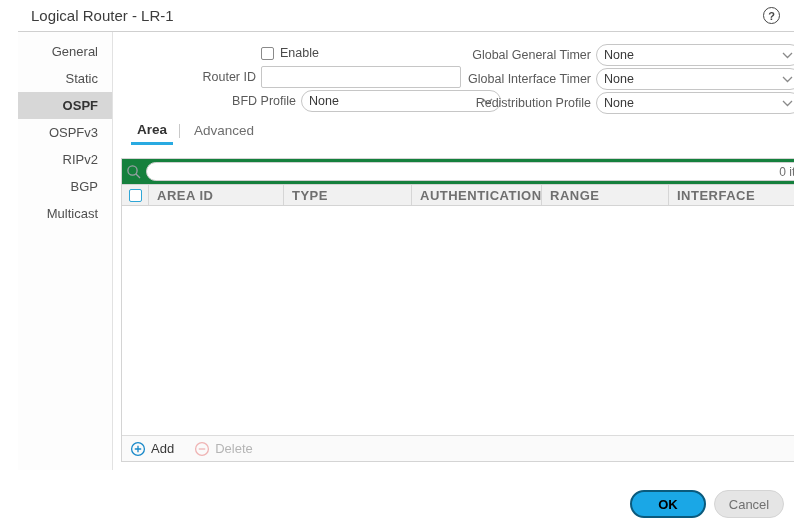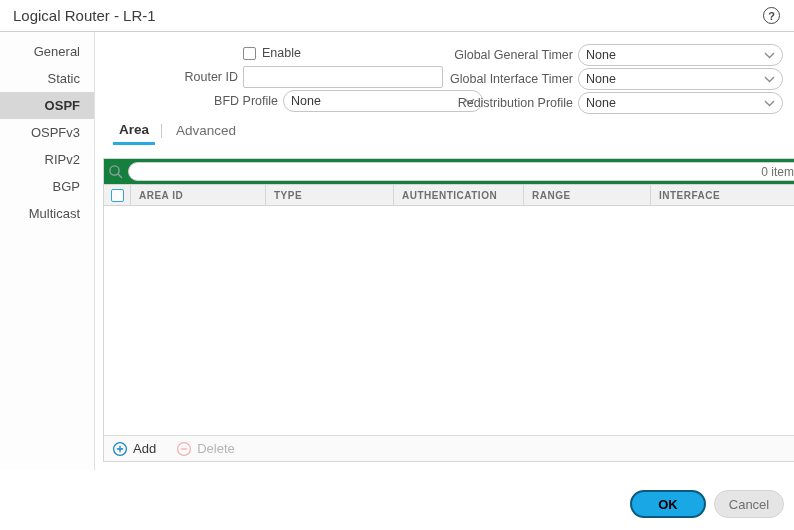--- a/index.html
+++ b/index.html
@@ -1,17 +1,17 @@
 <!DOCTYPE html>
 <html><head>
 <meta charset="utf-8">
 <style>
   * { margin:0; padding:0; box-sizing:border-box; }
   html,body { width:794px; height:530px; background:#fff; font-family:"Liberation Sans", sans-serif; }
-  .dialog { position:relative; width:794px; height:530px; background:#fff; overflow:hidden; }
+  .dialog { position:relative; width:794px; height:530px; background:#fff; overflow:hidden;padding-left:18px; }
 
   
   .titlebar { height:32px; display:flex; align-items:center; justify-content:space-between;
               border-bottom:1px solid #cfcfcf; padding:0 14px 0 13px; background:#fff; }
   .title { font-size:15px; color:#3c3c3c; }
   .help-icon { width:17px; height:17px; border:1.5px solid #464646; border-radius:50%;
                display:flex; align-items:center; justify-content:center;
                font-size:11px; font-weight:bold; color:#464646; cursor:default; }
 
   
@@ -48,21 +48,21 @@
   .table-wrap { position:absolute; left:8px; top:126px; width:754px; height:304px;
                 border:1px solid #d4d4d4; display:flex; flex-direction:column; background:#15803d; }
   .search-row { height:25px; display:flex; align-items:center; padding:0 4px 0 3px; flex:none; }
   .search-pill { flex:1; height:19px; border:1px solid #cfcfcf; border-radius:10px; margin:0 6px 0 3px;
                  display:flex; align-items:center; justify-content:flex-end; background:#fff; }
   .items-count { font-size:12px; color:#6e6e6e; padding-right:9px; }
   .icon-btn { display:flex; align-items:center; justify-content:center; width:18px; height:18px; cursor:pointer; }
 
   .thead { height:22px; display:flex; align-items:stretch; background:#f1f1f1;
            border-top:1px solid #d4d4d4; border-bottom:1px solid #d4d4d4; flex:none; }
-  .th { display:flex; align-items:center; padding-left:8px; font-size:10px; font-weight:bold;
+  .th { display:flex; align-items:center; padding-left:8px; font-size:13px; font-weight:bold;
         color:#6f6f6f; letter-spacing:.5px; border-right:1px solid #d6d6d6; white-space:nowrap; overflow:hidden; }
   .th-cb { width:27px; justify-content:center; padding-left:0; flex:none; }
   .cb-blue { width:13px; height:13px; border:1.5px solid #2fa6d6; border-radius:2px; background:#fff; cursor:pointer; }
   .w-areaid { width:135px; flex:none; }
   .w-type { width:128px; flex:none; }
   .w-auth { width:130px; flex:none; }
   .w-range { width:127px; flex:none; }
   .w-iface { flex:1; }
   .th-gutter { width:8px; flex:none; border-right:none; padding:0; }
 

